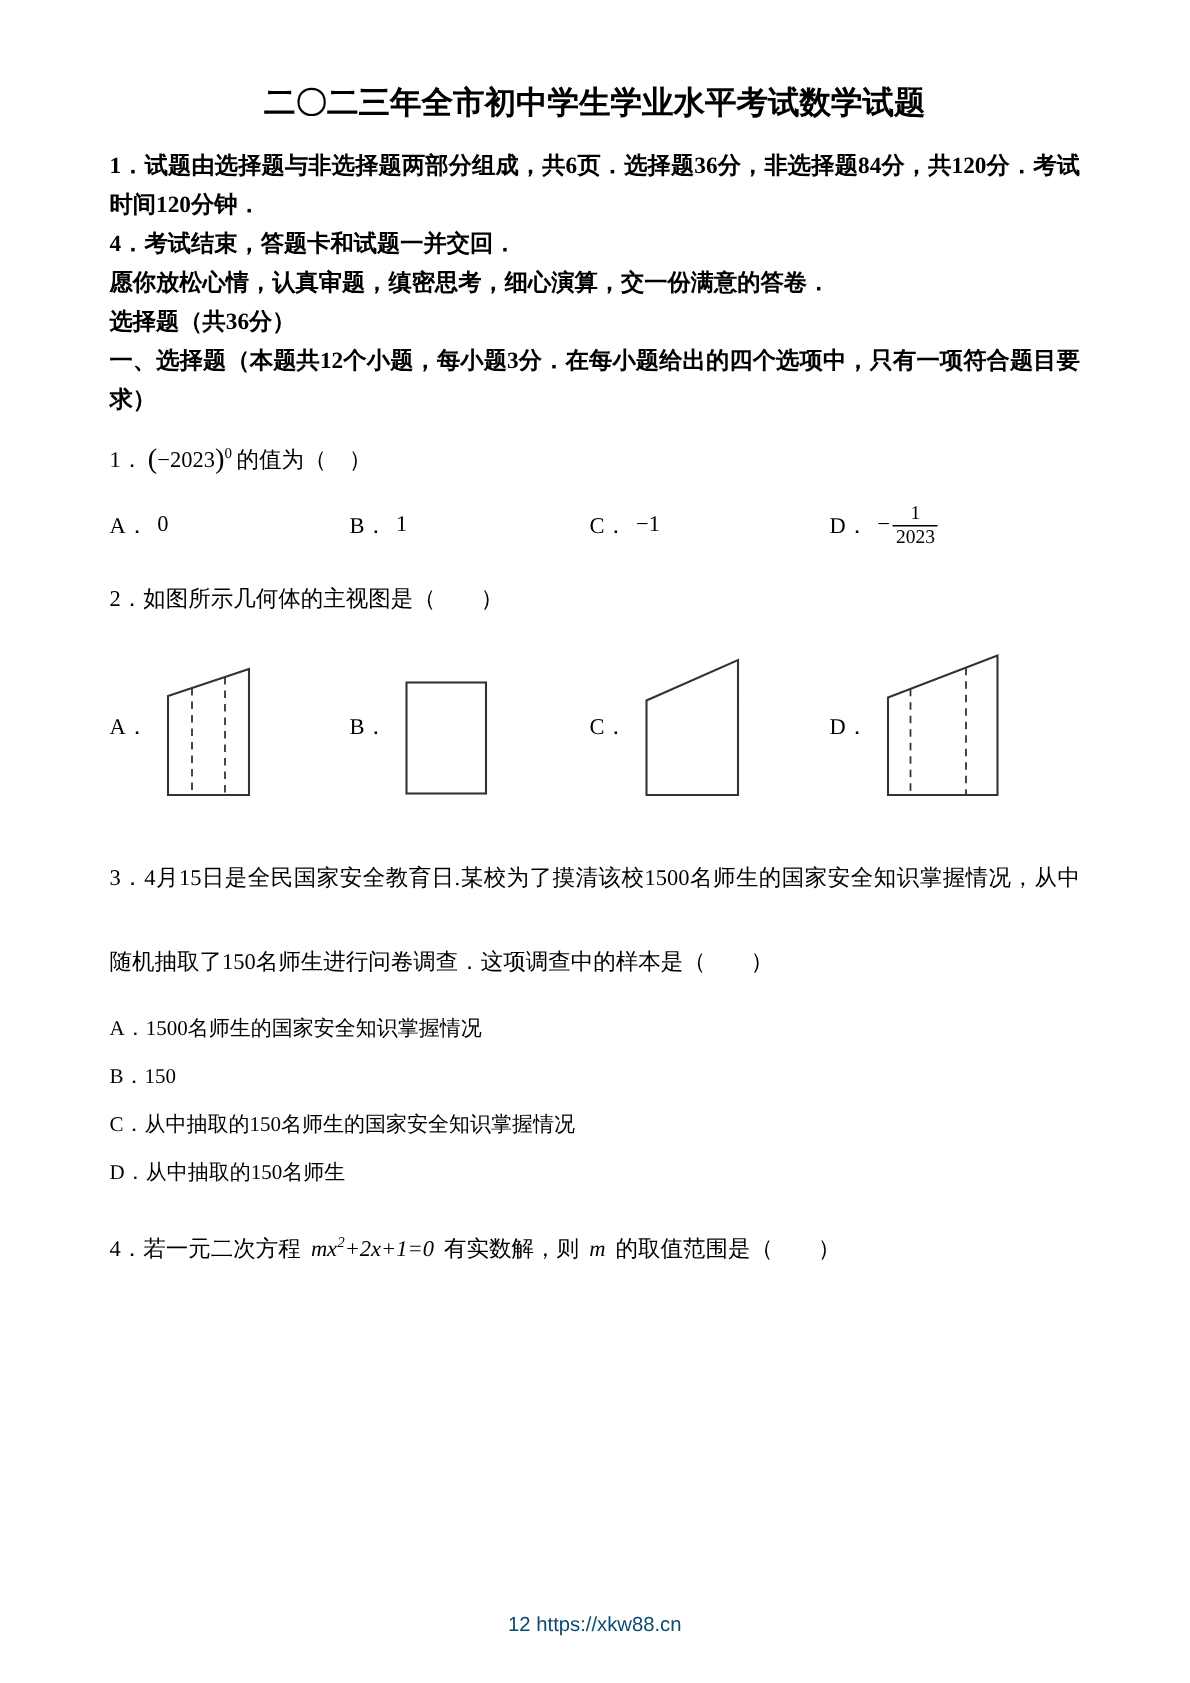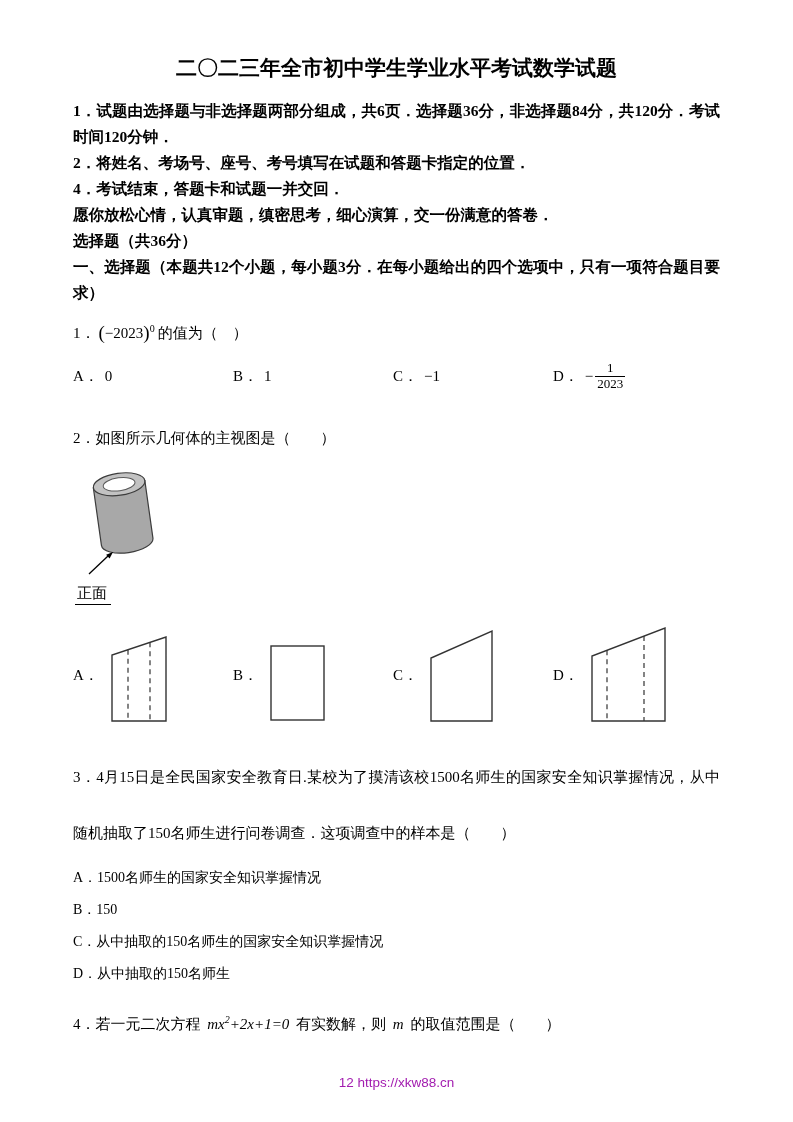--- a/index.html
+++ b/index.html
@@ -12,43 +12,42 @@
   .q1row{display:flex;align-items:center;margin-top:13px}
   .big-paren{font-size:19px;vertical-align:-1px}
   .sup{font-size:10px;vertical-align:6px;line-height:0}
   .optrow{display:flex;align-items:center;margin-top:14px;font-size:15px}
   .opt{width:160px;display:flex;align-items:center}
   .opt:last-child{width:auto}
   .opt .lbl{margin-right:6px}
   .frac{display:inline-block;text-align:center;font-size:13px;vertical-align:middle;line-height:1.15;margin-left:2px}
   .frac .num{display:block;border-bottom:1px solid #000;padding:0 4px}
   .frac .den{display:block;padding:0 2px}
-  .q2text{margin-top:33px}
+  .q2text{margin-top:21px}
   .figure{margin-top:10px}
   .fig-label{display:inline-block;font-size:15px;border-bottom:1px solid #000;padding:0 4px 1px 2px;margin-left:2px}
   .shapes{display:flex;align-items:flex-end;margin-top:18px}
   .shape-cell{width:160px;display:flex;align-items:flex-end}
   .shape-cell:last-child{width:auto}
   .shape-label{font-size:15px;margin:0 10px 38px 0}
   .q3text{margin-top:26px;font-size:15px;line-height:56px;text-align:justify}
   .q3opt{font-size:14px;line-height:30px;margin-top:2px}
   .q4{margin-top:22px}
   .math{font-style:italic;margin:0 3px;white-space:nowrap}
   .math i{font-style:italic}
-  .footer{position:absolute;left:0;right:0;bottom:32px;text-align:center;font-size:13.5px;color:#a21caf;font-family:"Liberation Sans",sans-serif}
+  .footer{position:absolute;left:0;right:0;bottom:32px;text-align:center;font-size:13.5px;color:#0c4a6e;font-family:"Liberation Sans",sans-serif}
 </style>
 </head>
 <body>
 
 <div class="page">
 
   <h1 class="title">二〇二三年全市初中学生学业水平考试数学试题</h1>
 
   <p class="para">1．试题由选择题与非选择题两部分组成，共6页．选择题36分，非选择题84分，共120分．考试时间120分钟．</p>
-  <p class="para">2．将姓名、考场号、座号、考号填写在试题和答题卡指定的位置．</p>
   <p class="para">4．考试结束，答题卡和试题一并交回．</p>
   <p class="para">愿你放松心情，认真审题，缜密思考，细心演算，交一份满意的答卷．</p>
 
   <p class="heading">选择题（共36分）</p>
   <p class="para">一、选择题（本题共12个小题，每小题3分．在每小题给出的四个选项中，只有一项符合题目要求）</p>
 
   <div class="qline q1row">
     <span>1．</span>
     <span class="math" style="font-style:normal"><span class="big-paren">(</span><span>−2023</span><span class="big-paren">)</span><sup class="sup">0</sup></span>
     <span>的值为（　）</span>
@@ -71,36 +70,20 @@
       <span>−</span>
       <span class="frac">
           <span class="num">1</span>
           <span class="den">2023</span>
         </span>
     </div>
   </div>
 
   <div class="qline q2text">2．如图所示几何体的主视图是（　　）</div>
 
-  <div class="figure">
-    <svg width="130" height="118" viewBox="0 0 130 118">
-      <g transform="rotate(-8 50 50)">
-        <path d="M 24 22 L 24 80 A 26 11 0 0 0 76 80 L 76 22 Z" fill="#a8a8a8" stroke="#3c3c3c" stroke-width="1.2"></path>
-        <ellipse cx="50" cy="22" rx="26" ry="11" fill="#c2c2c2" stroke="#3c3c3c" stroke-width="1.2"></ellipse>
-        <ellipse cx="50" cy="22" rx="16" ry="6.5" fill="#ffffff" stroke="#5a5a5a" stroke-width="1"></ellipse>
-      </g>
-      <g>
-        <line x1="16" y1="112" x2="35" y2="94" stroke="#000" stroke-width="1.3"></line>
-        <polygon points="40,90 36.6,96.6 33.1,92.8" fill="#000"></polygon>
-      </g>
-    </svg>
-    <div>
-      <span class="fig-label">正面</span>
-    </div>
-  </div>
 
   <div class="shapes">
     <div class="shape-cell">
       <span class="shape-label">A．</span>
       <svg width="62" height="94" viewBox="0 0 62 94">
         <polygon points="3,92 3,26 57,8 57,92" fill="none" stroke="#333" stroke-width="1.4"></polygon>
         <line x1="19" y1="20.7" x2="19" y2="92" stroke="#333" stroke-width="1.2" stroke-dasharray="5 4"></line>
         <line x1="41" y1="13.3" x2="41" y2="92" stroke="#333" stroke-width="1.2" stroke-dasharray="5 4"></line>
       </svg>
     </div>

